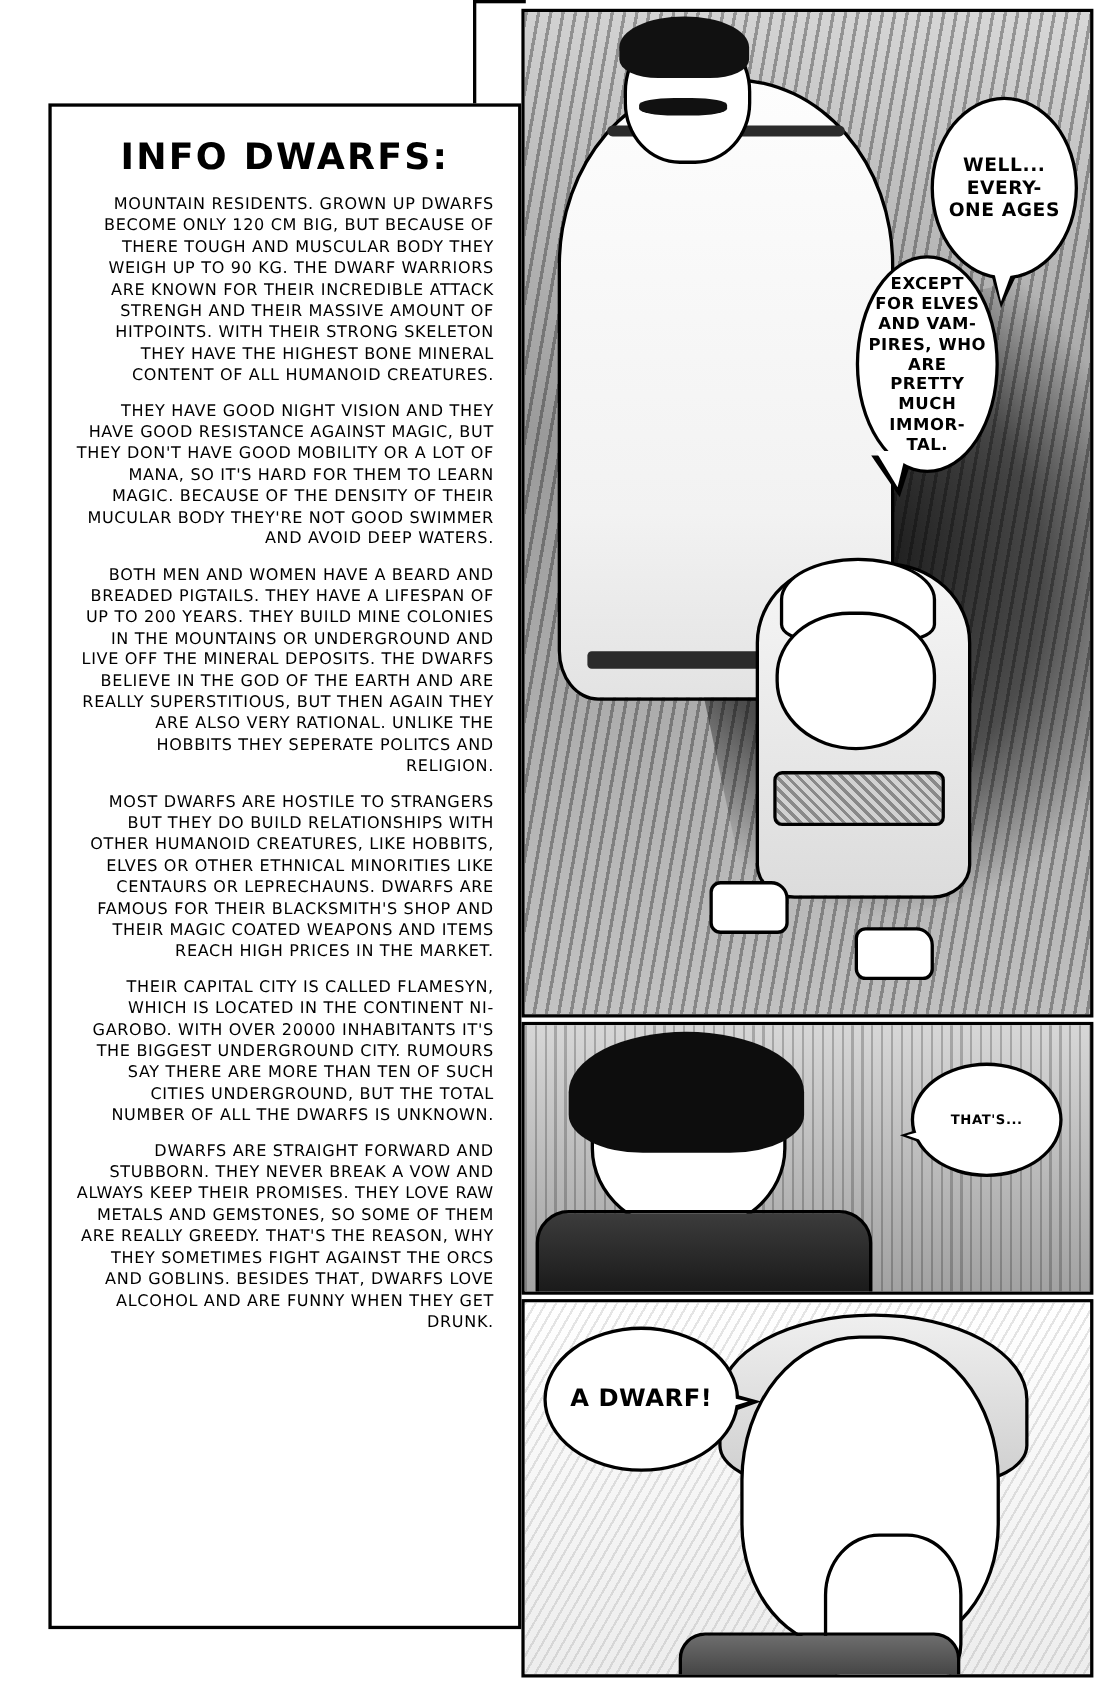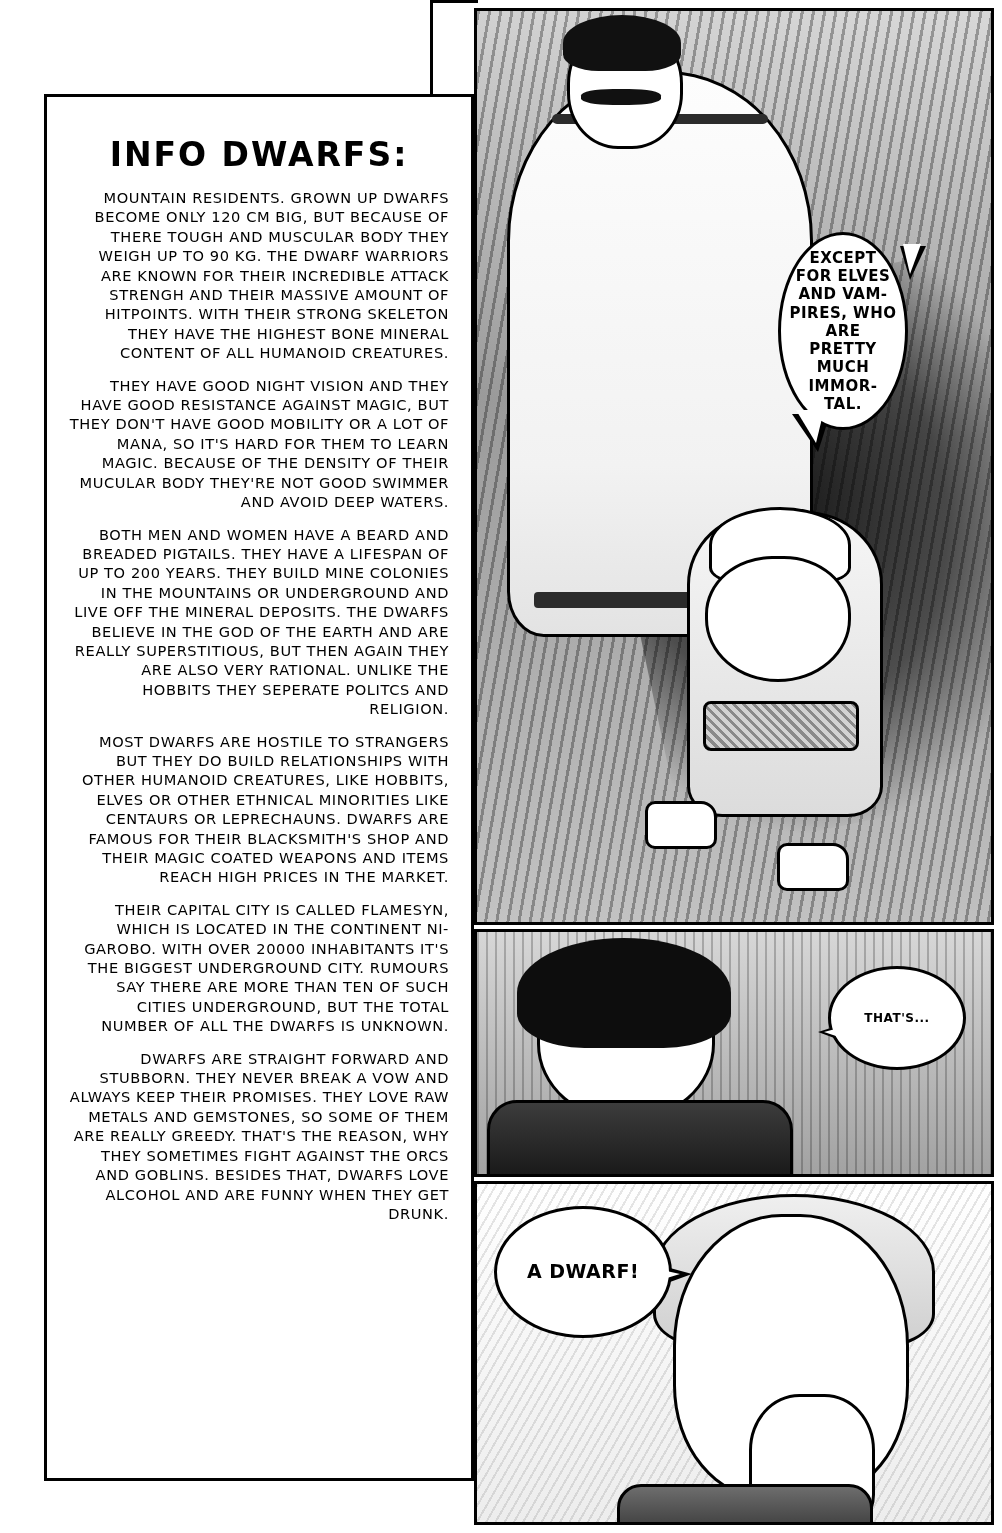--- a/index.html
+++ b/index.html
@@ -30,21 +30,21 @@
   
   #info-box {
     position: absolute;
     left: 44px;
     top: 94px;
     width: 430px;
     height: 1387px;
     border: 3px solid #000;
     box-sizing: border-box;
     background: #fff;
-    padding: 30px 22px 10px 22px;
+    padding: 18px 22px 10px 22px;
   }
   #info-title {
     text-align: center;
     font-size: 33px;
     letter-spacing: 2px;
     font-weight: bold;
     margin: 8px 0 14px 0;
     font-family: "DejaVu Sans", sans-serif;
   }
   .info-para {
@@ -287,21 +287,21 @@
     justify-content: flex-end;
   }
   #balloon-thats {
     left: 828px; top: 966px;
     width: 138px; height: 104px;
     font-size: 12px;
   }
   #balloon-dwarf {
     left: 494px; top: 1206px;
     width: 178px; height: 132px;
-    font-size: 19px;
+    font-size: 22px;
   }
 
   .tail-well {
     left: 900px; top: 246px;
     border-width: 34px 16px 0 10px;
     border-color: #000 transparent transparent transparent;
   }
   .tail-well2 {
     left: 903px; top: 244px;
     border-width: 30px 11px 0 7px;
@@ -397,20 +397,23 @@
   <div class="panel" id="panel-bot">
     <div class="bg"></div>
     <div class="hair"></div>
     <div class="face"></div>
     <div class="hand"></div>
     <div class="collar"></div>
   </div>
 
   <div class="tail tail-well"></div>
   <div class="tail tail-well2"></div>
+  <div class="balloon" id="balloon-well">
+    <span class="txt">WELL... EVERY- ONE AGES</span>
+  </div>
 
   <div class="tail tail-except"></div>
   <div class="tail tail-except2"></div>
   <div class="balloon" id="balloon-except">
     <span class="txt">EXCEPT FOR ELVES AND VAM- PIRES, WHO ARE PRETTY MUCH IMMOR- TAL.</span>
   </div>
 
   <div class="tail tail-thats"></div>
   <div class="tail tail-thats2"></div>
   <div class="balloon" id="balloon-thats">

